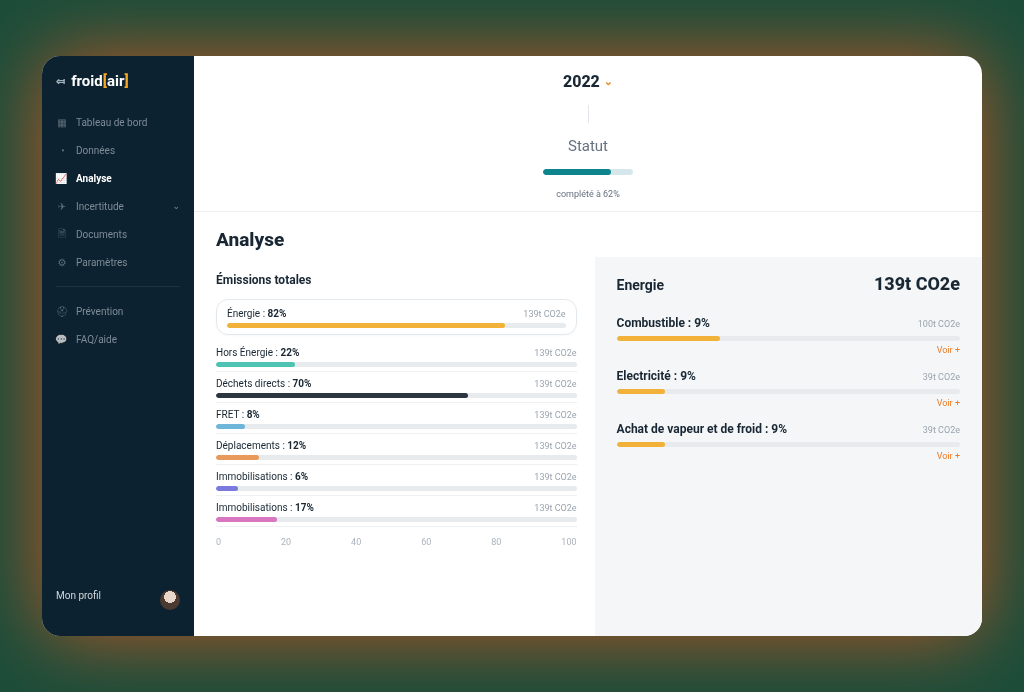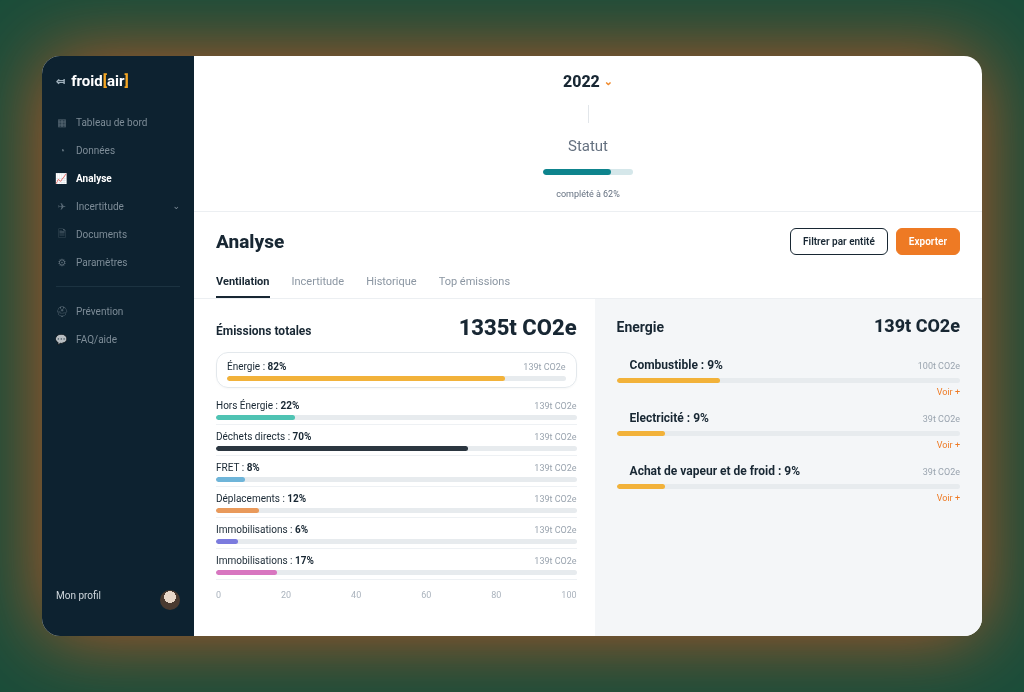--- a/index.html
+++ b/index.html
@@ -46,21 +46,21 @@
   .row.card { border:1px solid #e3e8ec; border-radius:12px; padding:8px 10px 6px 10px; margin-bottom:6px; box-shadow:0 1px 2px rgba(0,0,0,.03);}
   .row .line1{display:flex; justify-content:space-between; align-items:baseline; font-size:10px; margin-bottom:4px;}
   .row .name{color:#182733;}
   .row .name b{font-weight:700;}
   .row .val{color:#9aa4af; font-size:9px;}
   .bar { height:5px; border-radius:3px; background:#e7ebee; position:relative; overflow:hidden;}
   .bar span{position:absolute;left:0;top:0;bottom:0;border-radius:3px;}
   .axis { display:flex; justify-content:space-between; font-size:9px; color:#aab3bd; padding:10px 0 0 0;}
   .right .item { padding:10px 0 4px 0; }
   .right .item .l1{display:flex;justify-content:space-between;align-items:baseline;margin-bottom:6px;}
-  .right .item .nm{font-size:12px; font-weight:700; color:#182733;margin-left:13px;}
+  .right .item .nm{font-size:12px; font-weight:700; color:#182733;}
   .right .item .vv{font-size:9px; color:#9aa4af;}
   .right .bar{height:5px;}
   .voir { text-align:right; font-size:9px; color:#ee7a24; padding-top:4px; cursor:pointer;}
   .right .panel-head .total{font-size:18px;}
 </style>
 </head>
 <body>
 
 <div class="glow">
 <div class="window">
@@ -126,38 +126,27 @@
         <span class="dd">⌄</span>
       </div>
       <div class="vline"></div>
       <span class="status-lbl">Statut</span>
       <div class="status-bar"></div>
       <span class="status-txt">complété à 62%</span>
     </div>
 
     <div class="headrow">
       <h1 class="title">Analyse</h1>
-      <div class="actions">
-        <button class="btn outline">Filtrer par entité</button>
-        <button class="btn primary">Exporter</button>
-      </div>
-    </div>
-
-    <div class="tabs">
-      <div class="tab active">Ventilation</div>
-      <div class="tab">Incertitude</div>
-      <div class="tab">Historique</div>
-      <div class="tab">Top émissions</div>
-    </div>
+    </div>
+
 
     <div class="panels">
       <div class="left">
         <div class="panel-head">
           <span class="lbl">Émissions totales</span>
-          <span class="total">1335t CO2e</span>
         </div>
         <div id="left-rows">
               <div class="row card">
     <div class="line1">
       <span class="name">Énergie : <b>82%</b></span>
       <span class="val">139t CO2e</span>
     </div>
     <div class="bar">
                   <span style="width:82%;background:#f2b23a;"></span>
                 </div>

